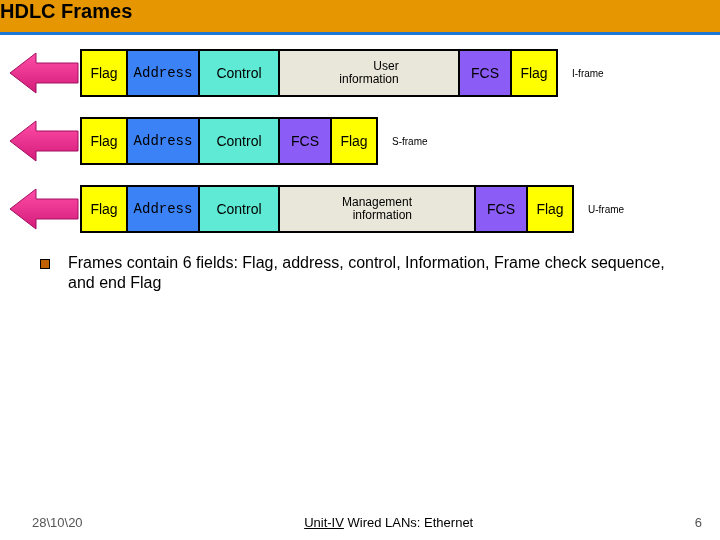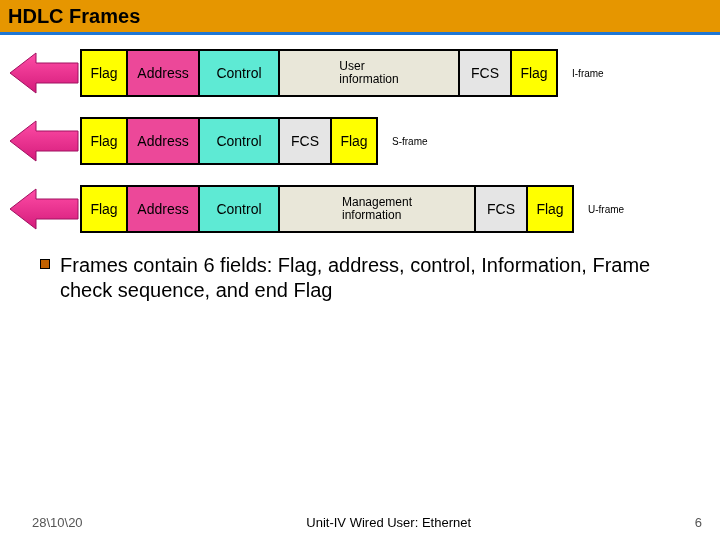--- a/index.html
+++ b/index.html
@@ -1,38 +1,38 @@
 <!DOCTYPE html>
 <html><head>
 <meta charset="utf-8">
 <style>
   * { margin: 0; padding: 0; box-sizing: border-box; }
   body { width: 720px; height: 540px; background: #fff; font-family: Arial, sans-serif; position: relative; }
-  .title-band { background: #e69600; height: 32px; width: 100%; display: flex; align-items: center; padding-left: 8px; }
+  .title-band { background: #e69600; height: 32px; width: 100%; display: flex; align-items: flex-start; }
   .title-text { font-size: 20px; font-weight: bold; color: #000; }
   .title-underline { height: 3px; background: #1f77d4; width: 100%; }
   .diagram-area { padding: 10px 0 0 0; }
   .frame-row { display: flex; align-items: center; margin: 4px 0 20px 0; }
   .arrow { width: 80px; display: flex; align-items: center; justify-content: flex-start; padding-left: 10px; }
   .arrow svg { width: 70px; height: 44px; }
   .blocks { display: flex; border-right: 2px solid #000; }
-  .block { border: 2px solid #000; border-right: none; display: flex; align-items: center; justify-content: center; font-size: 14px; color: #000; text-align: left; padding: 0 4px; height: 48px; font-family: Arial, sans-serif; }
+  .block { border: 2px solid #000; border-right: none; display: flex; align-items: center; justify-content: center; font-size: 14px; color: #000; text-align: right; padding: 0 4px; height: 48px; font-family: Arial, sans-serif; }
   .flag { background: #ffff00; width: 46px; }
-  .addr { background: #ec4899; width: 72px; }
+  .addr { background: #3b82f6; width: 72px; font-family: Liberation Mono, monospace; }
   .ctrl { background: #5eead4; width: 80px; }
   .info { background: #e9e7d9; width: 180px; line-height: 1.1; font-size: 12px; }
-  .fcs  { background: #e5e5e5; width: 52px; }
+  .fcs  { background: #8b5cf6; width: 52px; }
   .lbl  { margin-left: 14px; font-size: 10px; }
   .bullet-row { display: flex; align-items: flex-start; margin: 18px 40px 0 40px; }
   .bullet-mark { width: 10px; height: 10px; background: #c06000; border: 1px solid #000; margin: 6px 10px 0 0; flex-shrink: 0; }
-  .bullet-text { font-size: 20px; line-height: 1.25; color: #000; }
+  .bullet-text { font-size: 16px; line-height: 1.25; color: #000; margin-left: 8px; }
   .footer { position: absolute; bottom: 10px; left: 8px; width: 100%; display: flex; align-items: center; font-size: 13px; }
   .footer-date { margin-left: 24px; color: #555; }
   .footer-center { flex: 1; text-align: center; }
-  .footer-center .u1 { }
+  .footer-center .u1 { text-decoration: underline; }
   .footer-page { margin-right: 26px; color: #555; }
 </style>
 </head>
 <body>
 
 <div class="title-band">
   <span class="title-text">HDLC Frames</span>
 </div>
 <div class="title-underline"></div>
 
@@ -107,16 +107,16 @@
   </div>
 
 <div class="bullet-row">
   <div class="bullet-mark"></div>
   <div class="bullet-text">Frames contain 6 fields: Flag, address, control, Information, Frame check sequence, and end Flag</div>
 </div>
 
 <div class="footer">
   <div class="footer-date">28\10\20</div>
   <div class="footer-center">
-    <span class="u1">Unit-IV</span><span> Wired User: Ethernet</span>
+    <span class="u1">Unit-IV</span><span> Wired LANs: Ethernet</span>
   </div>
   <div class="footer-page">6</div>
 </div>
 
 </body></html>

